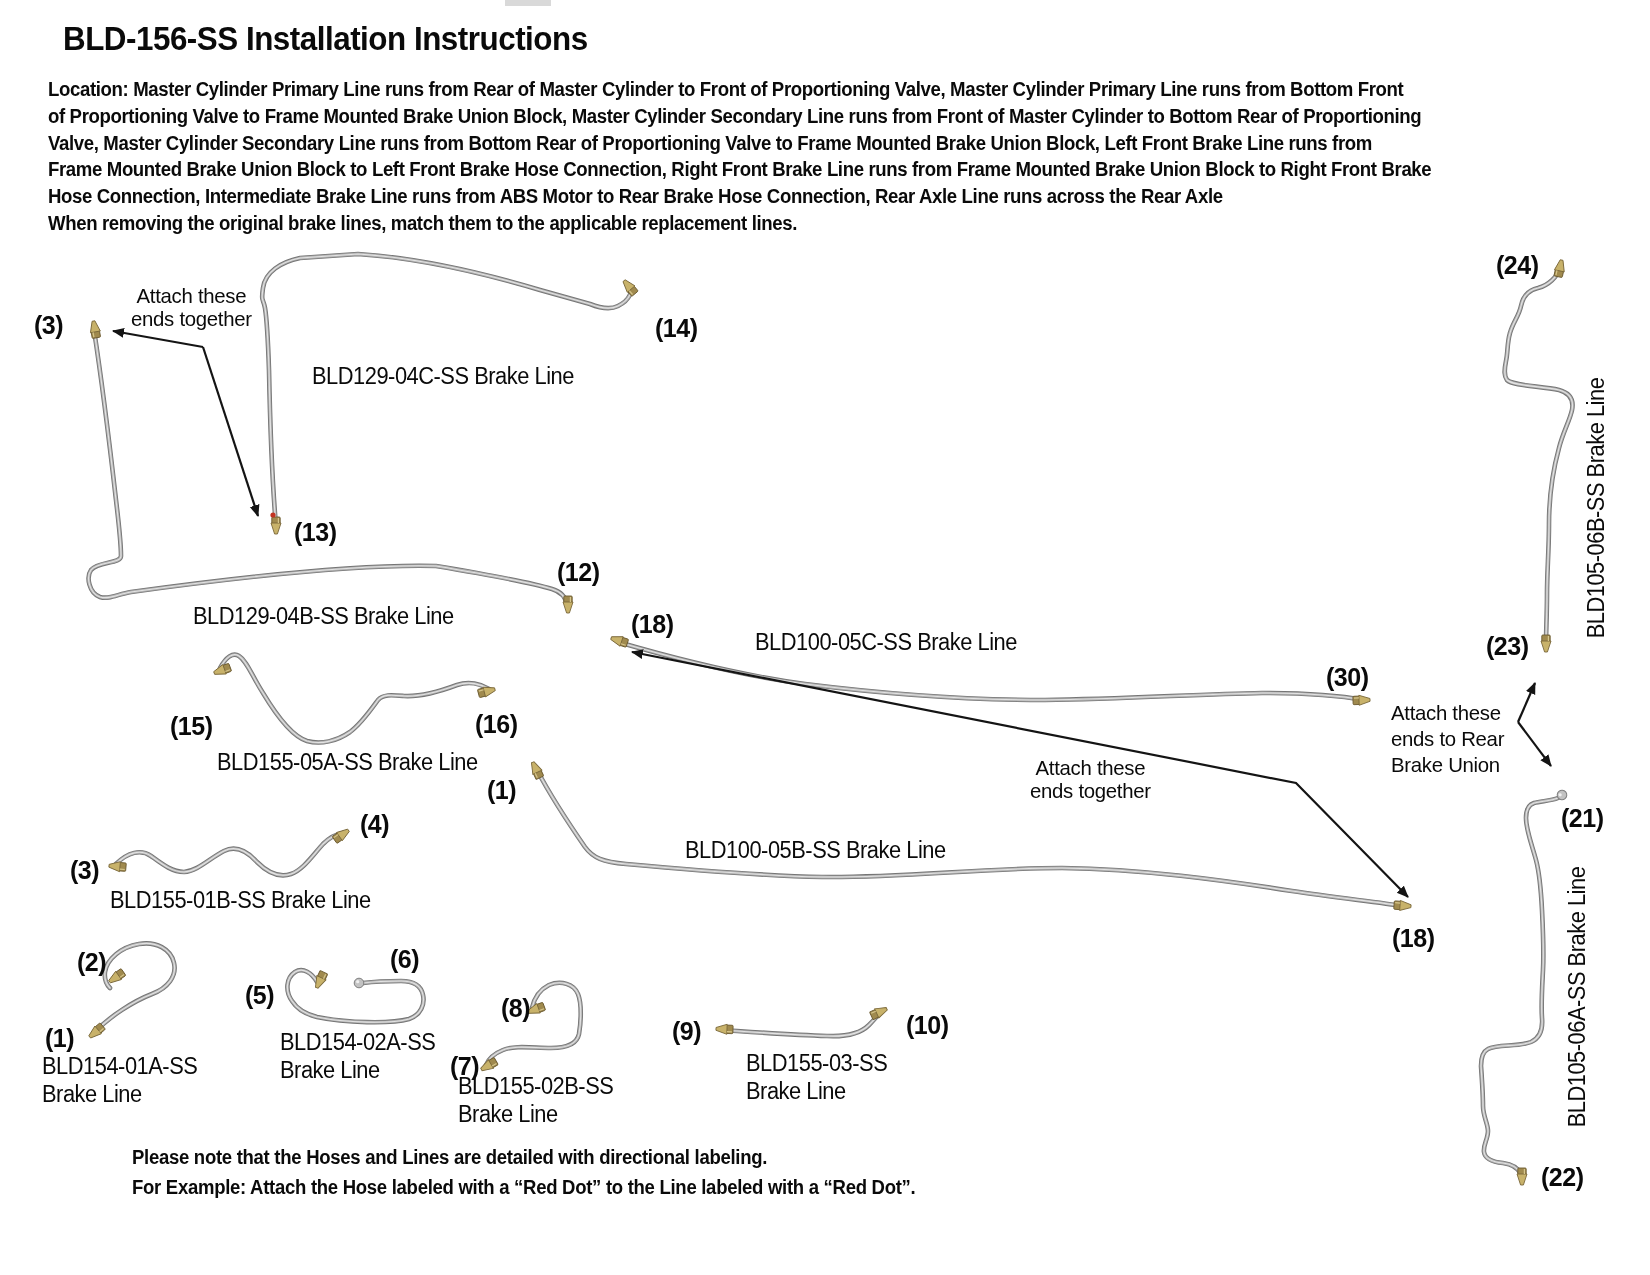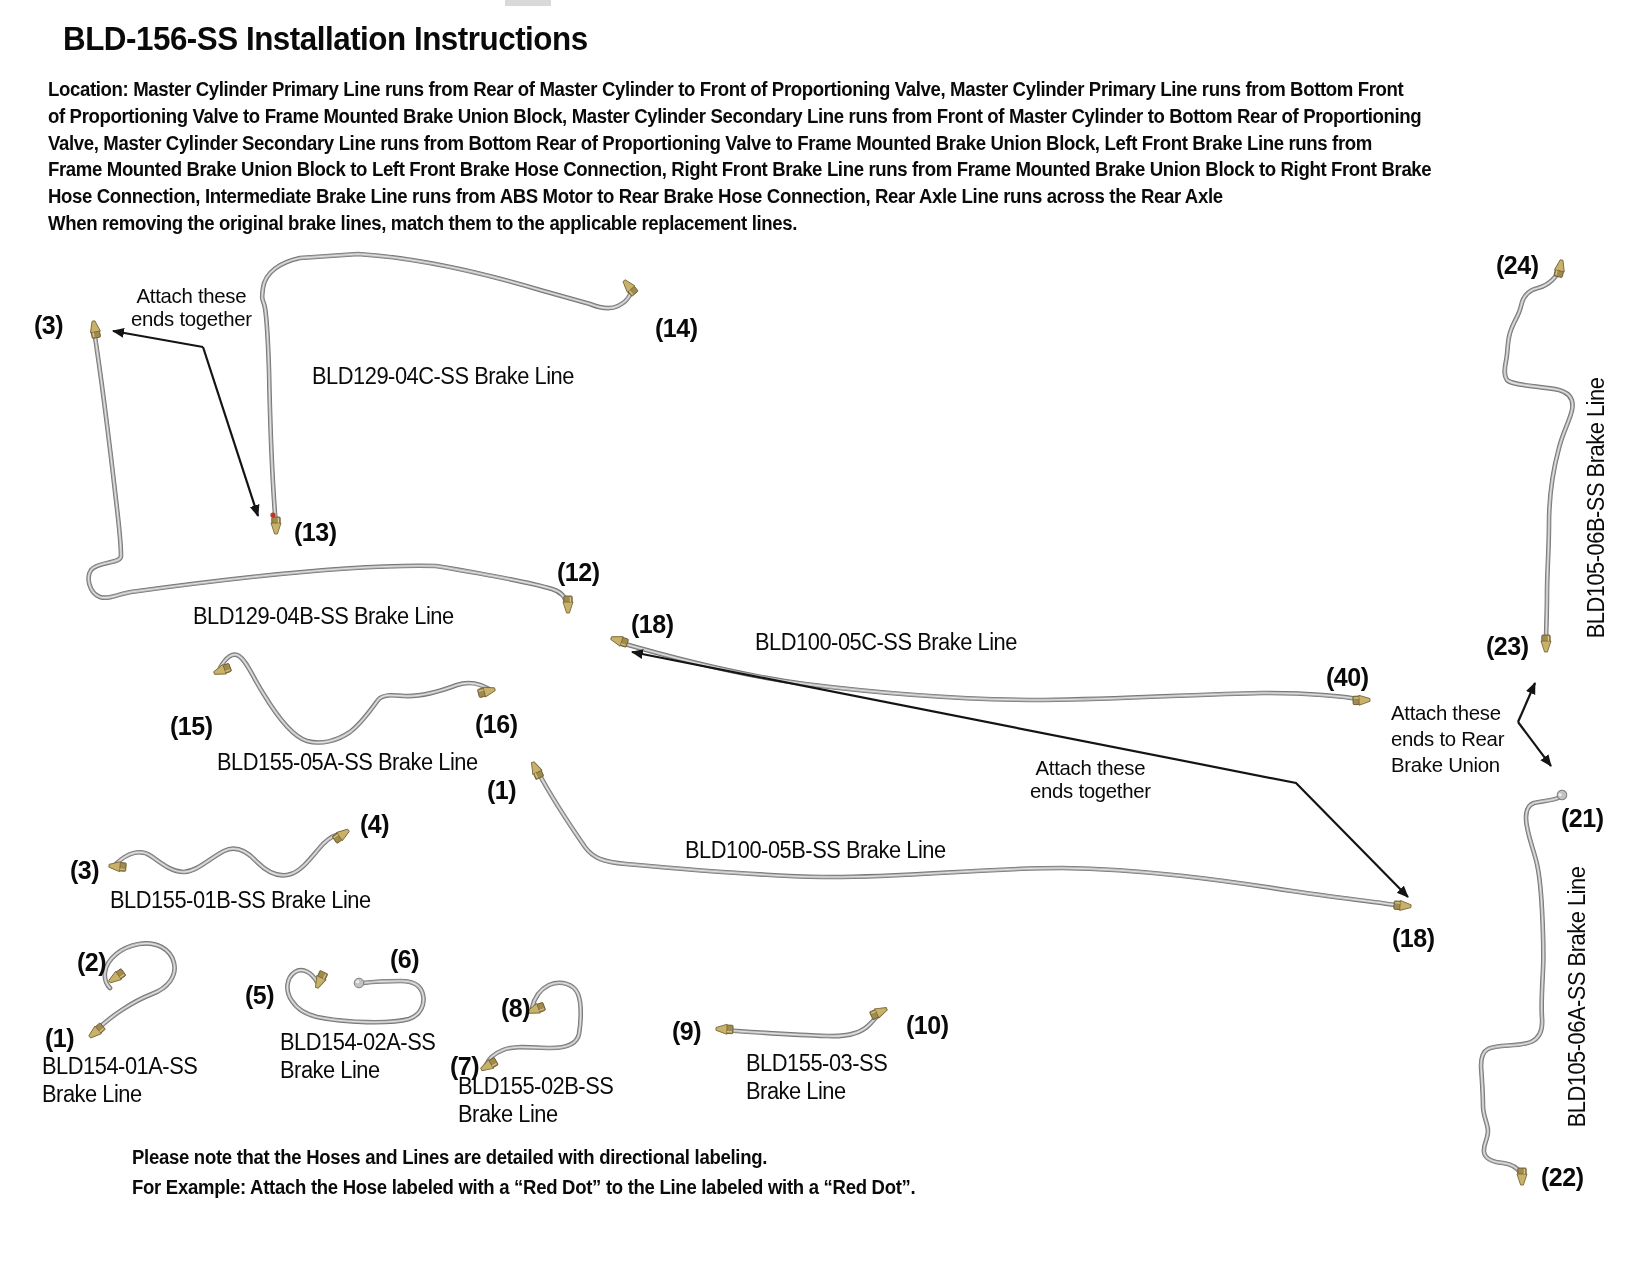--- a/index.html
+++ b/index.html
@@ -257,21 +257,21 @@
       <div class="abs callout" style="left: 906px; top: 1011px;">(10)</div>
       <div class="abs callout" style="left: 557px; top: 558px;">(12)</div>
       <div class="abs callout" style="left: 34px; top: 311px;">(3)</div>
       <div class="abs callout" style="left: 294px; top: 518px;">(13)</div>
       <div class="abs callout" style="left: 655px; top: 314px; text-align: center;">(14)</div>
       <div class="abs callout" style="left: 170px; top: 692px; margin-top: 20px;">(15)</div>
       <div class="abs callout" style="left: 475px; top: 710px;">(16)</div>
       <div class="abs callout" style="left: 487px; top: 776px;">(1)</div>
       <div class="abs callout" style="left: 1392px; top: 924px;">(18)</div>
       <div class="abs callout" style="left: 631px; top: 610px;">(18)</div>
-      <div class="abs callout" style="left: 1326px; top: 663px;">(40)</div>
+      <div class="abs callout" style="left: 1326px; top: 663px;">(30)</div>
       <div class="abs callout" style="left: 1561px; top: 804px;">(21)</div>
       <div class="abs callout" style="left: 1541px; top: 1163px;">(22)</div>
       <div class="abs callout" style="left: 1474px; top: 632px; margin-left: 12px;">(23)</div>
       <div class="abs callout" style="left: 1496px; top: 251px;">(24)</div>
       <div class="abs part-label" style="left: 312px; top: 362px;">BLD129-04C-SS Brake Line</div>
       <div class="abs part-label" style="left: 193px; top: 602px;">BLD129-04B-SS Brake Line</div>
       <div class="abs part-label" style="left: 217px; top: 748px;">BLD155-05A-SS  Brake Line</div>
       <div class="abs part-label" style="left: 755px; top: 628px;">BLD100-05C-SS  Brake Line</div>
       <div class="abs part-label" style="left: 685px; top: 836px;">BLD100-05B-SS Brake Line</div>
       <div class="abs part-label" style="left: 110px; top: 886px;">BLD155-01B-SS Brake Line</div>

